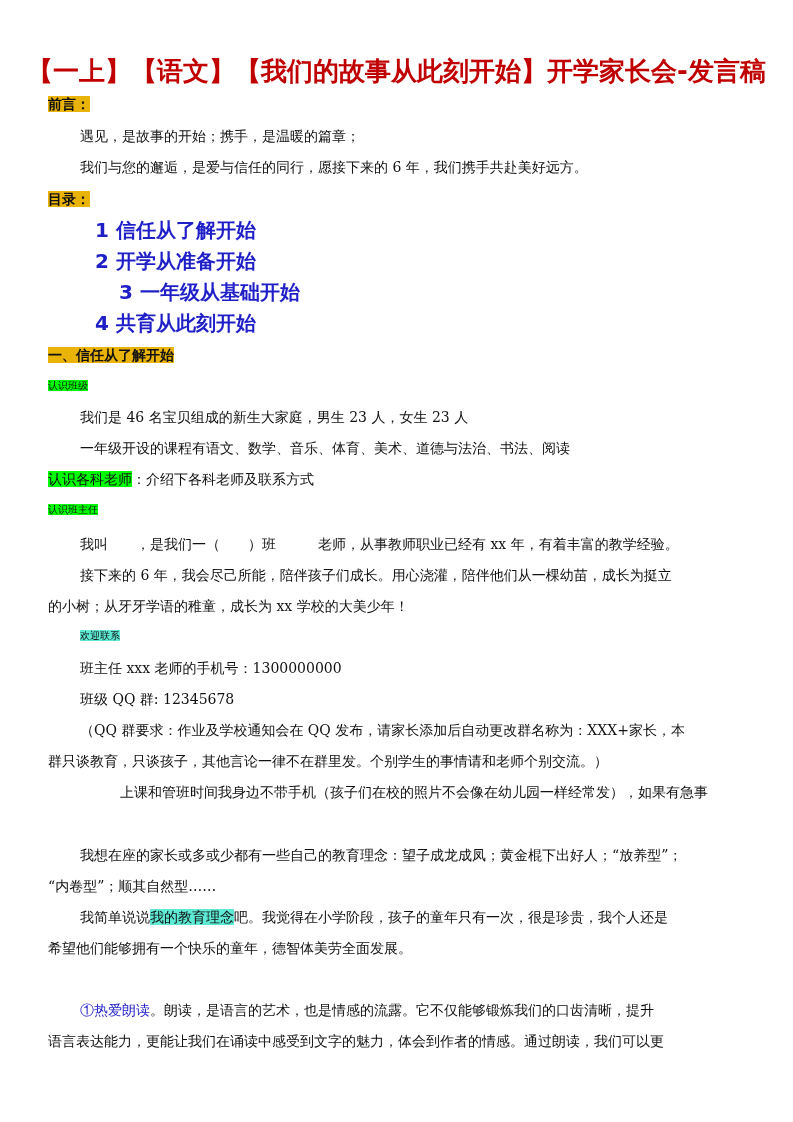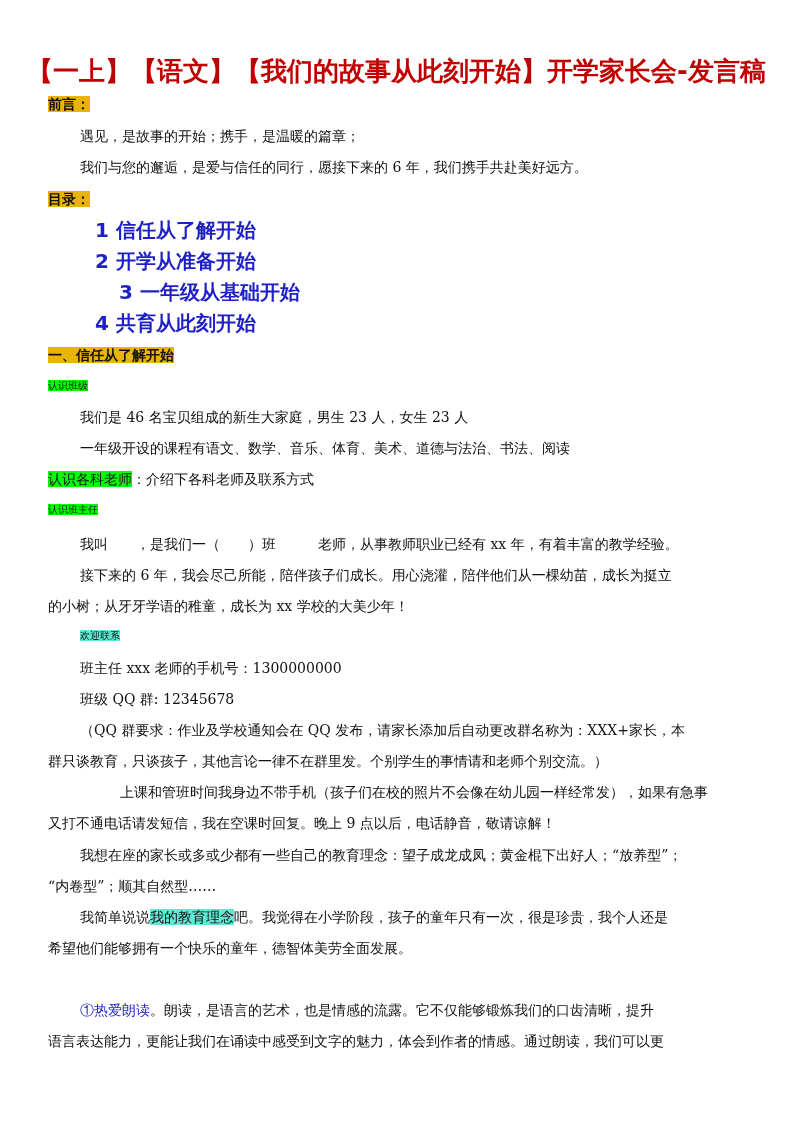--- a/index.html
+++ b/index.html
@@ -61,21 +61,20 @@
   <div class="line" style="left:48px; top:596px;">的小树；从牙牙学语的稚童，成长为 xx 学校的大美少年！</div>
 
   <div class="line section-label" style="left:80px; top:626px;">
     <span class="hl-cyan">欢迎联系</span>
   </div>
   <div class="line" style="left:80px; top:658px;">班主任 xxx 老师的手机号：1300000000</div>
   <div class="line" style="left:80px; top:689px;">班级 QQ 群: 12345678</div>
   <div class="line" style="left:80px; top:720px;">（QQ 群要求：作业及学校通知会在 QQ 发布，请家长添加后自动更改群名称为：XXX+家长，本</div>
   <div class="line" style="left:48px; top:751px;">群只谈教育，只谈孩子，其他言论一律不在群里发。个别学生的事情请和老师个别交流。）</div>
   <div class="line" style="left:80px; top:782px;margin-left:40px;">上课和管班时间我身边不带手机（孩子们在校的照片不会像在幼儿园一样经常发），如果有急事</div>
-  <div class="line" style="left:48px; top:813px;">又打不通电话请发短信，我在空课时回复。晚上 9 点以后，电话静音，敬请谅解！</div>
   <div class="line" style="left:80px; top:845px;">我想在座的家长或多或少都有一些自己的教育理念：望子成龙成凤；黄金棍下出好人；“放养型”；</div>
   <div class="line" style="left:48px; top:876px;">“内卷型”；顺其自然型……</div>
 
   <div class="line" style="left:80px; top:907px;">
     <span>我简单说说</span><span class="hl-cyan">我的教育理念</span><span>吧。我觉得在小学阶段，孩子的童年只有一次，很是珍贵，我个人还是</span>
   </div>
   <div class="line" style="left:48px; top:938px;">希望他们能够拥有一个快乐的童年，德智体美劳全面发展。</div>
 
   <div class="line" style="left:80px; top:1000px;">
     <span class="blue">①热爱朗读</span><span>。朗读，是语言的艺术，也是情感的流露。它不仅能够锻炼我们的口齿清晰，提升</span>

